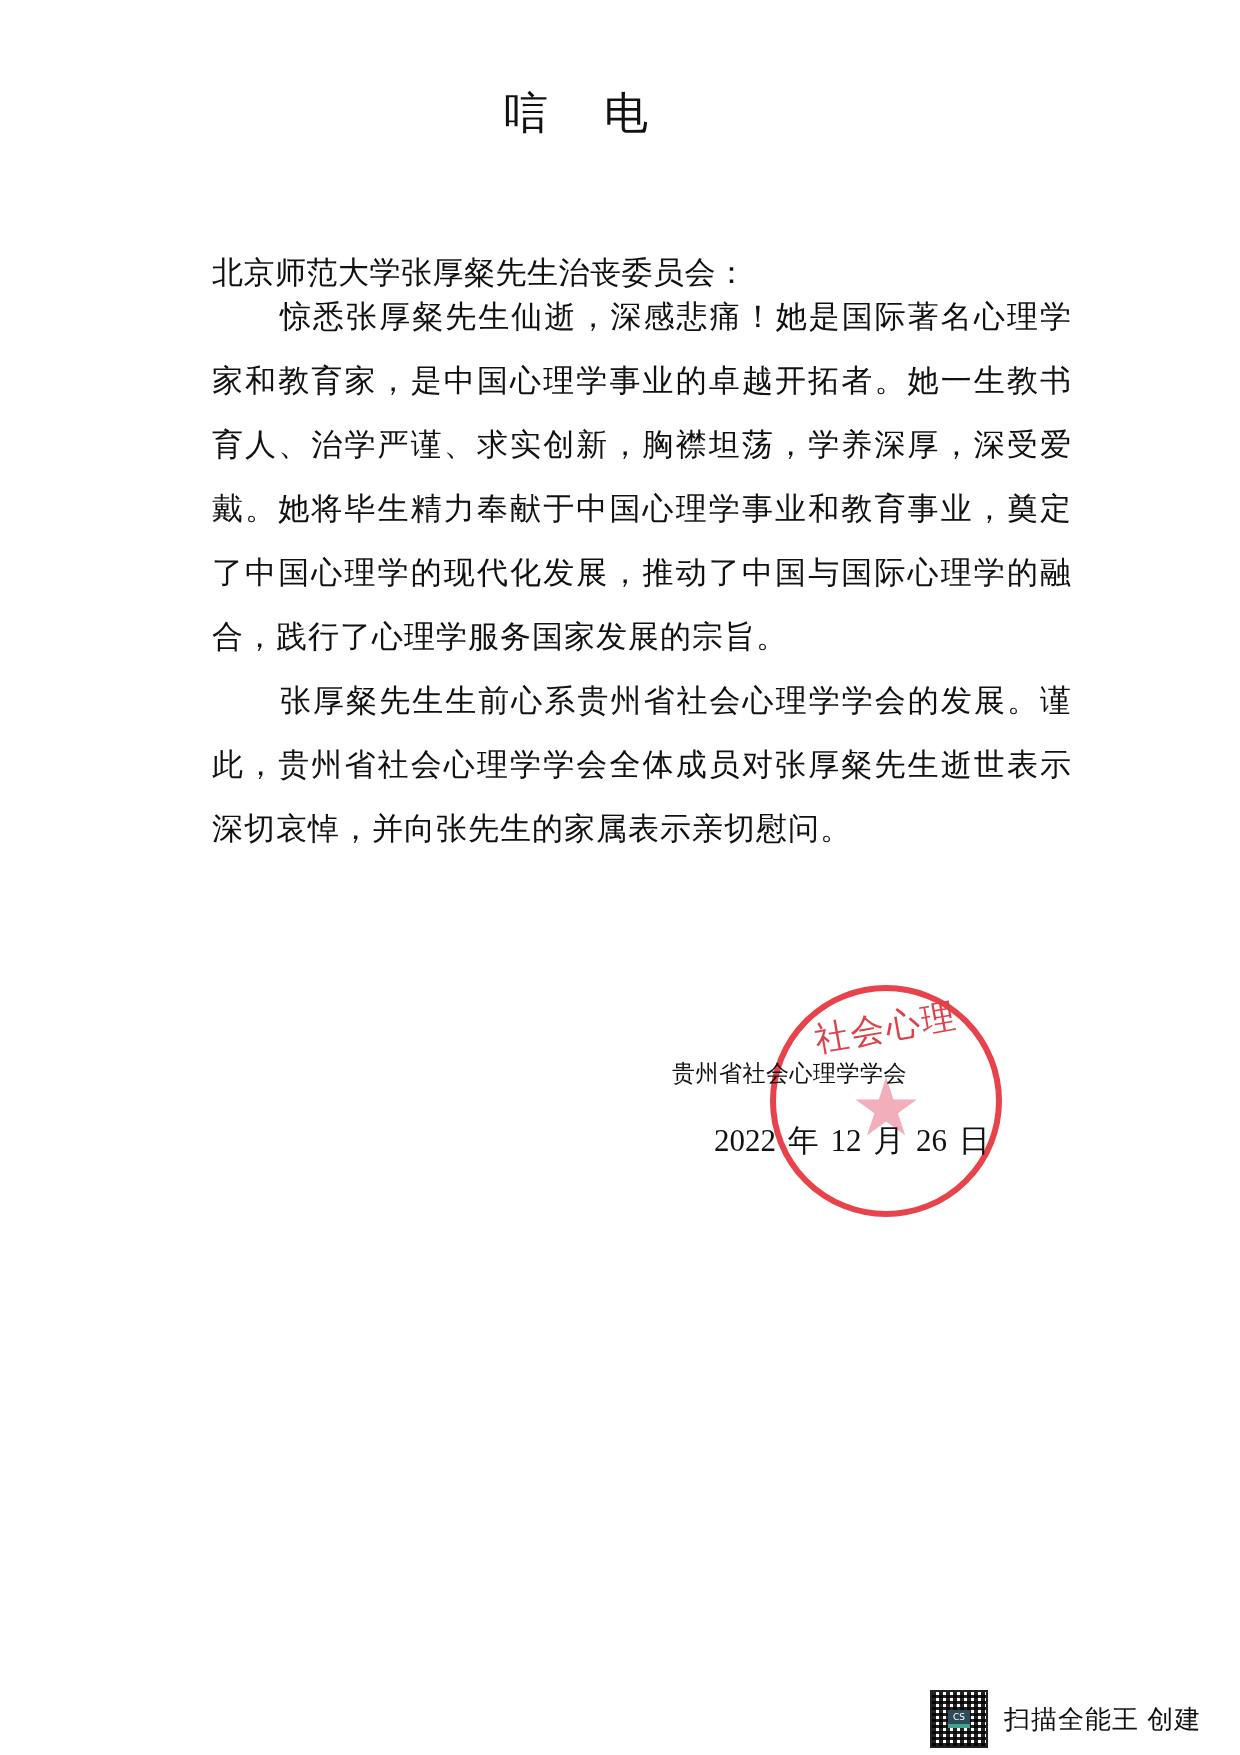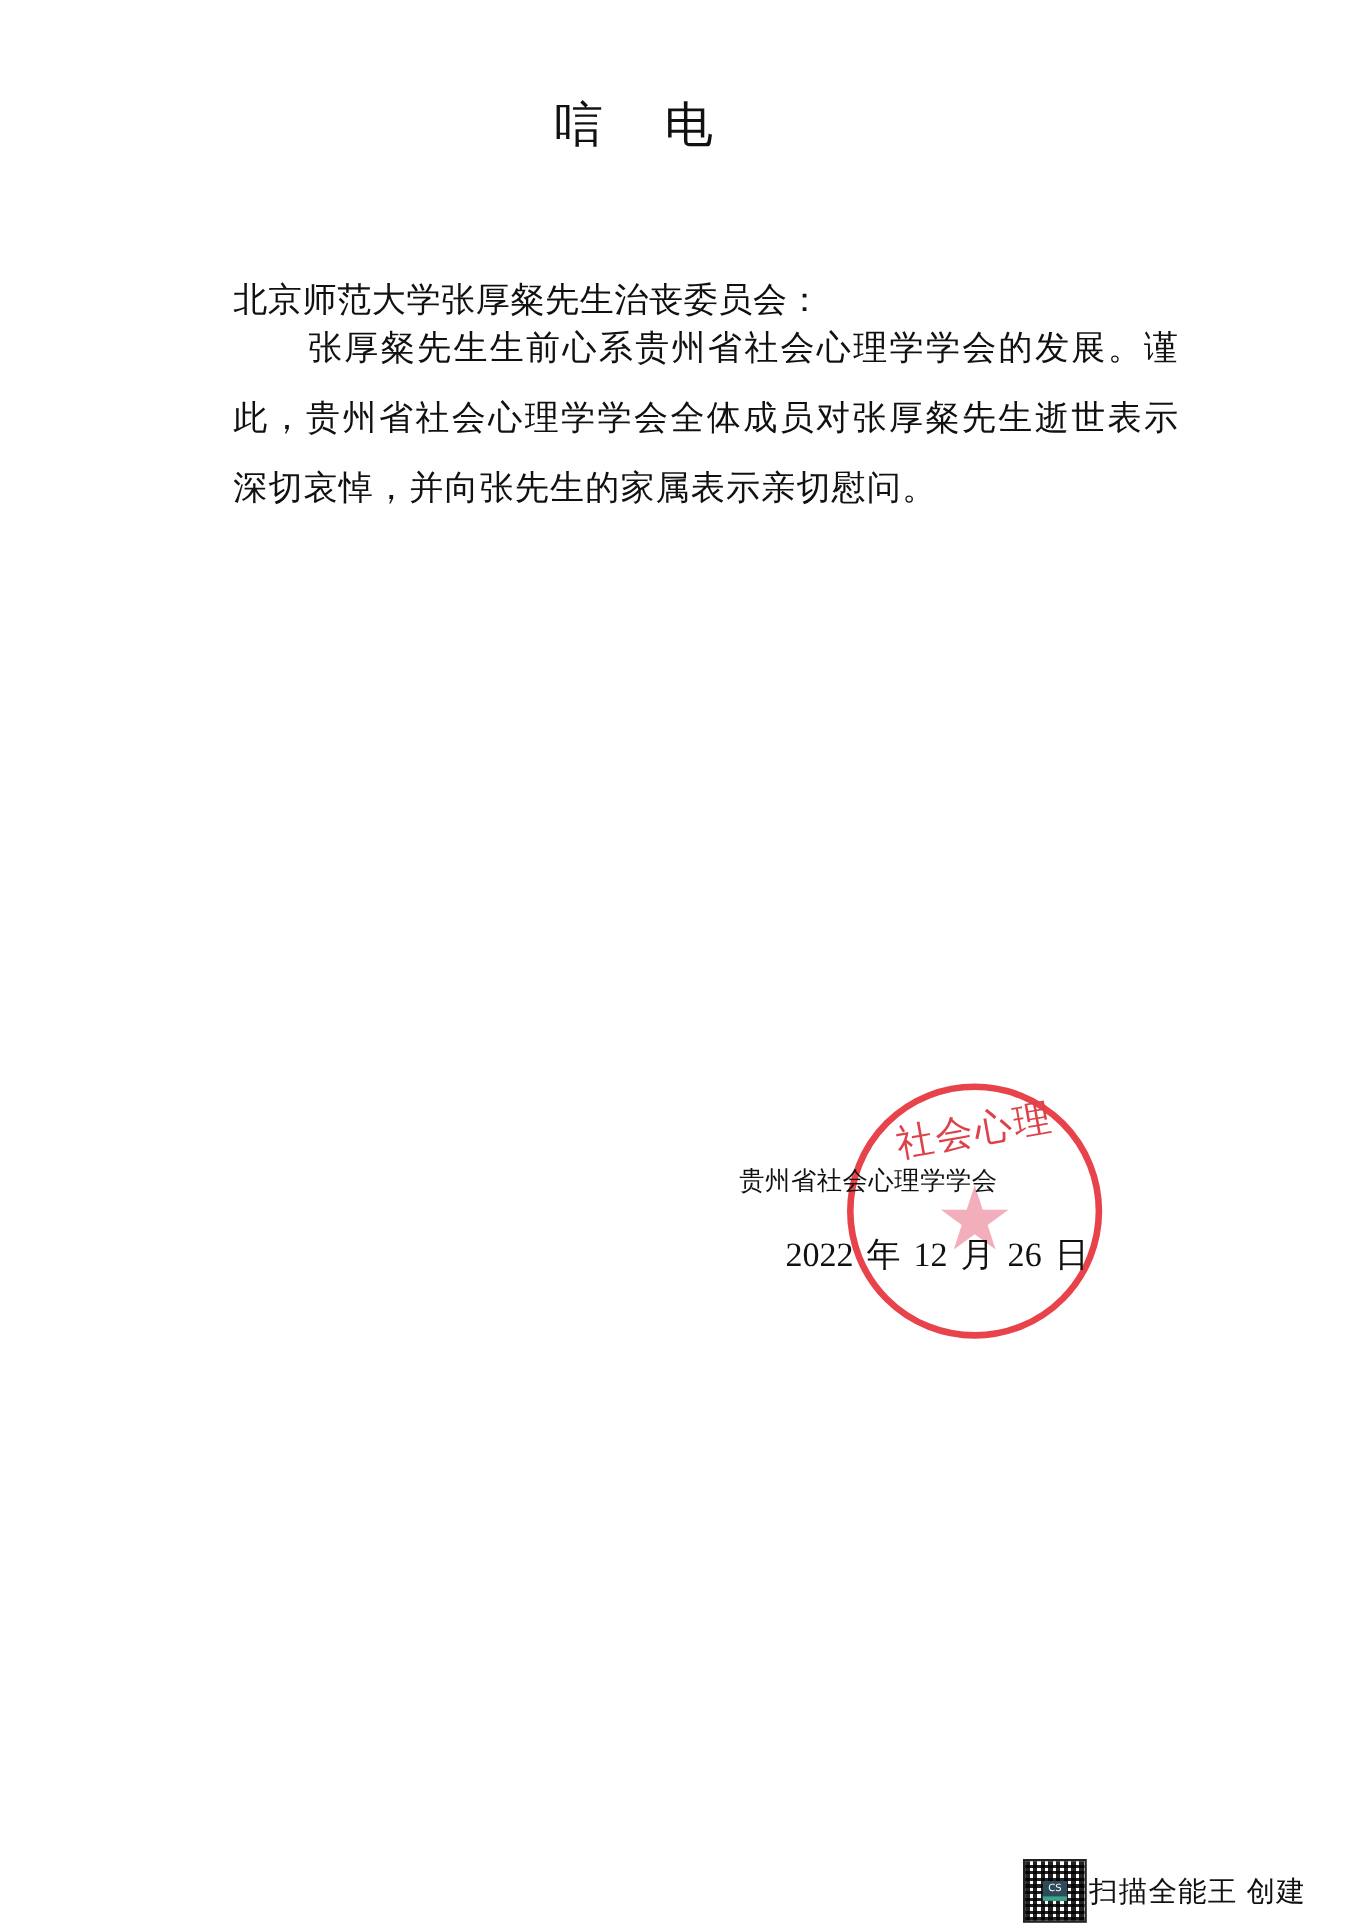--- a/index.html
+++ b/index.html
@@ -33,21 +33,21 @@
   }
   .seal .seal-text {
     position:absolute; top:14px; left:0; width:100%; text-align:center;
     color:#d8222c; font-size:34px; transform:rotate(-10deg); letter-spacing:2px;
   }
   .seal .star {
     position:absolute; top:70px; left:0; width:100%; text-align:center;
     font-size:80px; color:#f0a0b0;
   }
   .footer {
-    position:absolute; top:1690px; left:930px; display:flex; align-items:center; gap:2px;
+    position:absolute; top:1690px; left:930px; display:flex; align-items:center; gap:16px;
   }
   .qr {
     width:54px; height:54px; background:
       repeating-linear-gradient(90deg,#222 0 4px,#fff 4px 7px),
       repeating-linear-gradient(0deg,#222 0 3px,#fff 3px 6px);
     background-blend-mode:multiply; position:relative; border:2px solid #222;
   }
   .qr .cs {
     position:absolute; top:18px; left:16px; width:22px; height:14px; background:#2e4b5c;
     color:#fff; font-size:9px; font-family:"DejaVu Sans",sans-serif; text-align:center; line-height:14px;
@@ -56,20 +56,21 @@
   .footer-text { font-family:Liberation Sans, sans-serif; font-size:26px; color:#111; letter-spacing:1px; }
 </style>
 </head>
 <body>
 
 <div class="title">唁电</div>
 
 <div class="recipient">北京师范大学张厚粲先生治丧委员会：</div>
 
 <div class="body-text">
+  <p>惊悉张厚粲先生仙逝，深感悲痛！她是国际著名心理学家和教育家，是中国心理学事业的卓越开拓者。她一生教书育人、治学严谨、求实创新，胸襟坦荡，学养深厚，深受爱戴。她将毕生精力奉献于中国心理学事业和教育事业，奠定了中国心理学的现代化发展，推动了中国与国际心理学的融合，践行了心理学服务国家发展的宗旨。</p>
   <p>张厚粲先生生前心系贵州省社会心理学学会的发展。谨此，贵州省社会心理学学会全体成员对张厚粲先生逝世表示深切哀悼，并向张先生的家属表示亲切慰问。</p>
 </div>
 
 <div class="seal">
   <div class="seal-text">社会心理</div>
   <div class="star">★</div>
 </div>
 
 <div class="sign-org">贵州省社会心理学学会</div>
 <div class="sign-date">2022 年 12 月 26 日</div>

